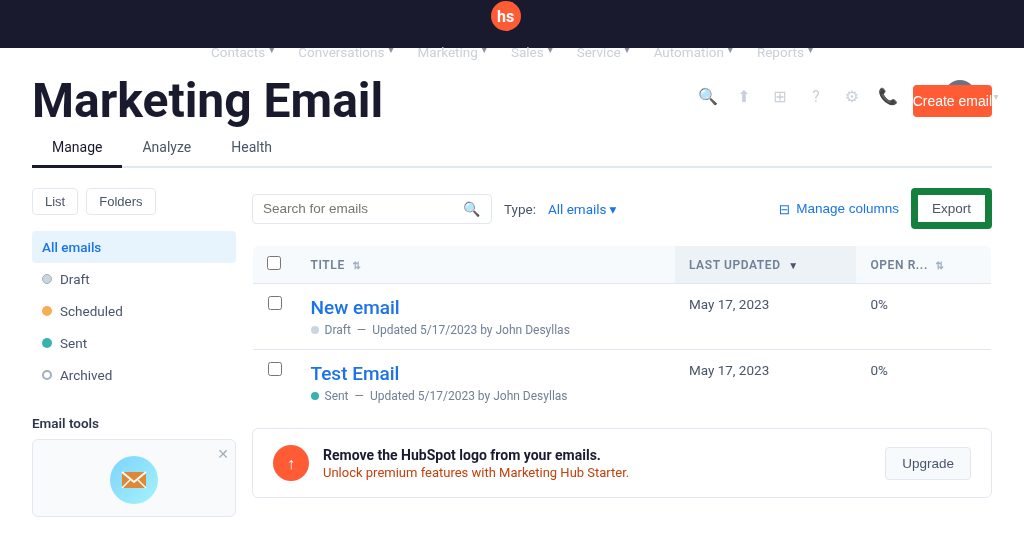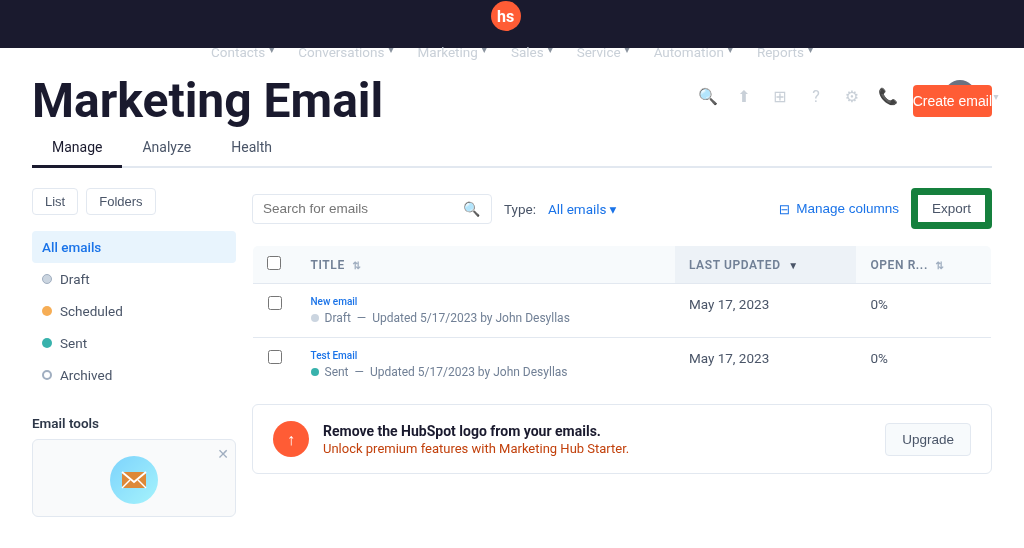--- a/index.html
+++ b/index.html
@@ -106,21 +106,21 @@
     .email-table thead th {
       background: #f7fafc; padding: 10px 14px; text-align: left; font-size: 12px; font-weight: 600;
       color: #718096; text-transform: uppercase; letter-spacing: 0.05em; border-bottom: 1px solid #e2e8f0;
     }
     .email-table thead th:first-child { width: 44px; }
     .email-table thead th.sortable { cursor: pointer; }
     .email-table thead th.sorted-col { background: #edf2f7; }
     .sort-icon { margin-left: 4px; color: #a0aec0; font-size: 10px; }
     .sort-active { color: #4a5568; }
     .email-table tbody td { padding: 12px 14px; border-bottom: 1px solid #e2e8f0; vertical-align: top; }
-    .email-row-title { color: #1a73e8; font-size: 10px; font-weight: 500; cursor: pointer; }
+    .email-row-title { color: #1a73e8; font-size: 19px; font-weight: 500; cursor: pointer; }
     .email-row-meta { display: flex; align-items: center; gap: 6px; margin-top: 4px; font-size: 12px; color: #718096; }
     .meta-dot { width: 8px; height: 8px; border-radius: 50%; flex-shrink: 0; }
     .meta-dot-gray { background: #cbd5e0; }
     .meta-dot-teal { background: #38b2ac; }
     .last-updated-col { font-size: 13.5px; color: #4a5568; }
     .open-rate-col { font-size: 13.5px; color: #4a5568; }
     .checkbox-col { text-align: center; }
     input[type="checkbox"] { width: 14px; height: 14px; cursor: pointer; }
 
     

